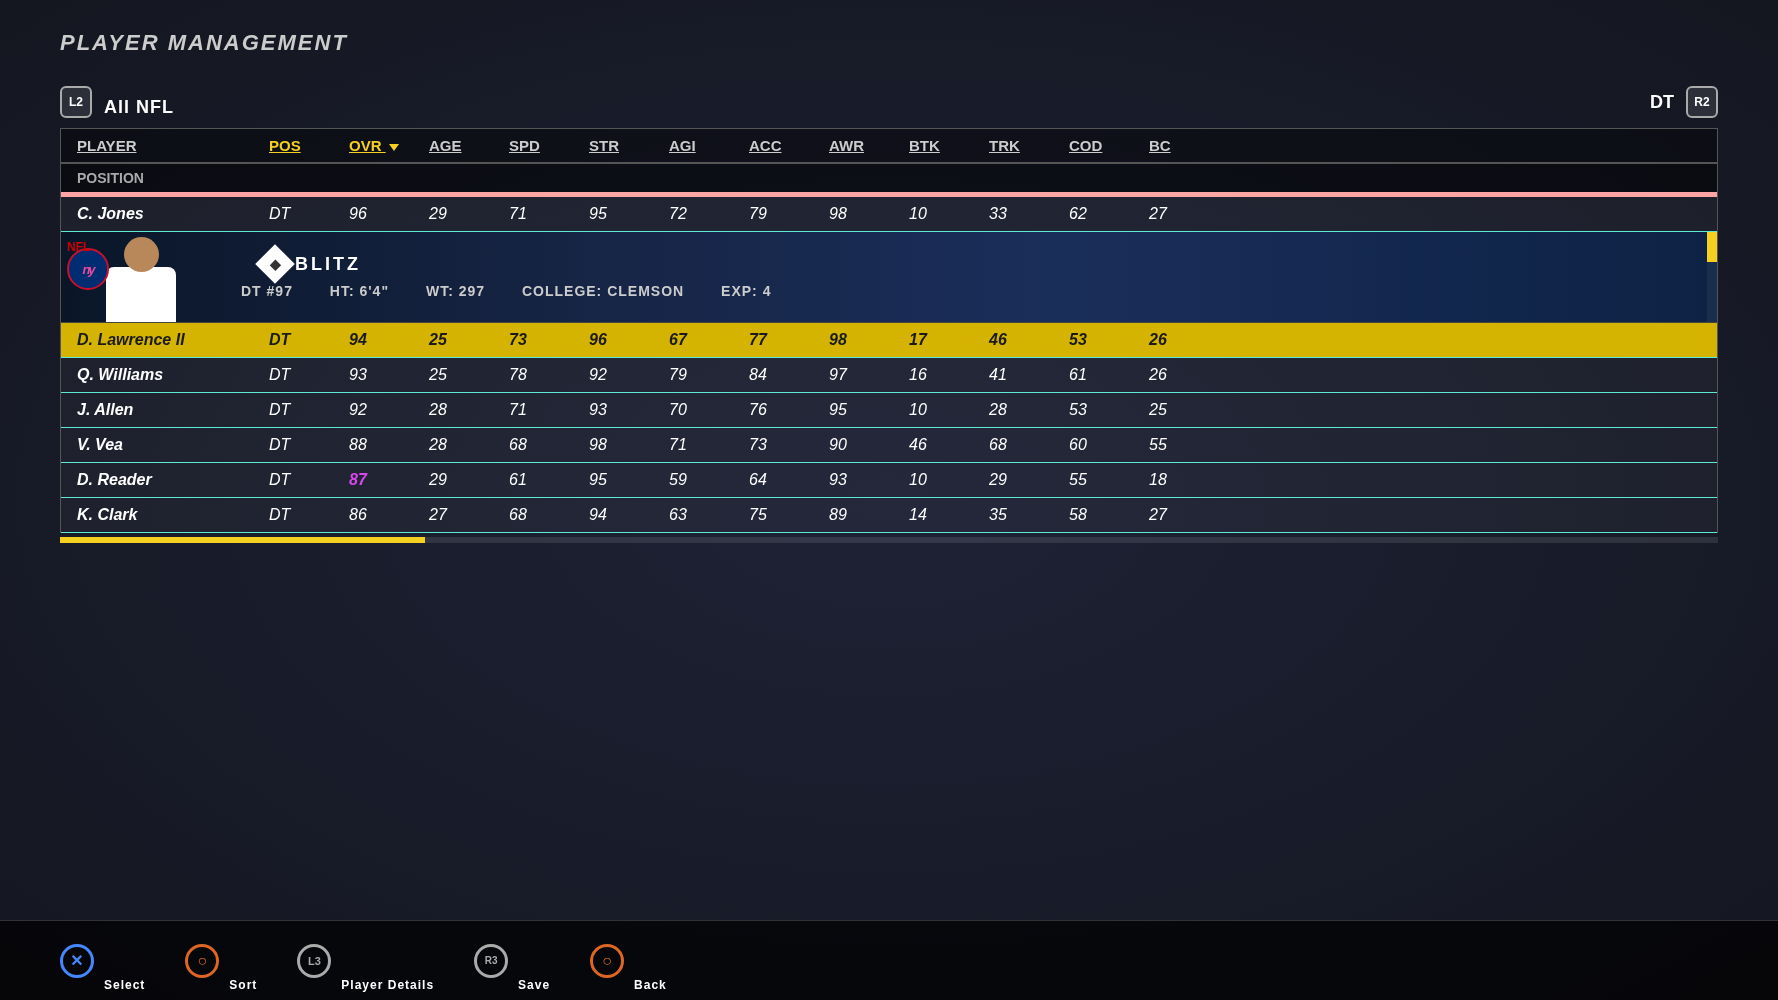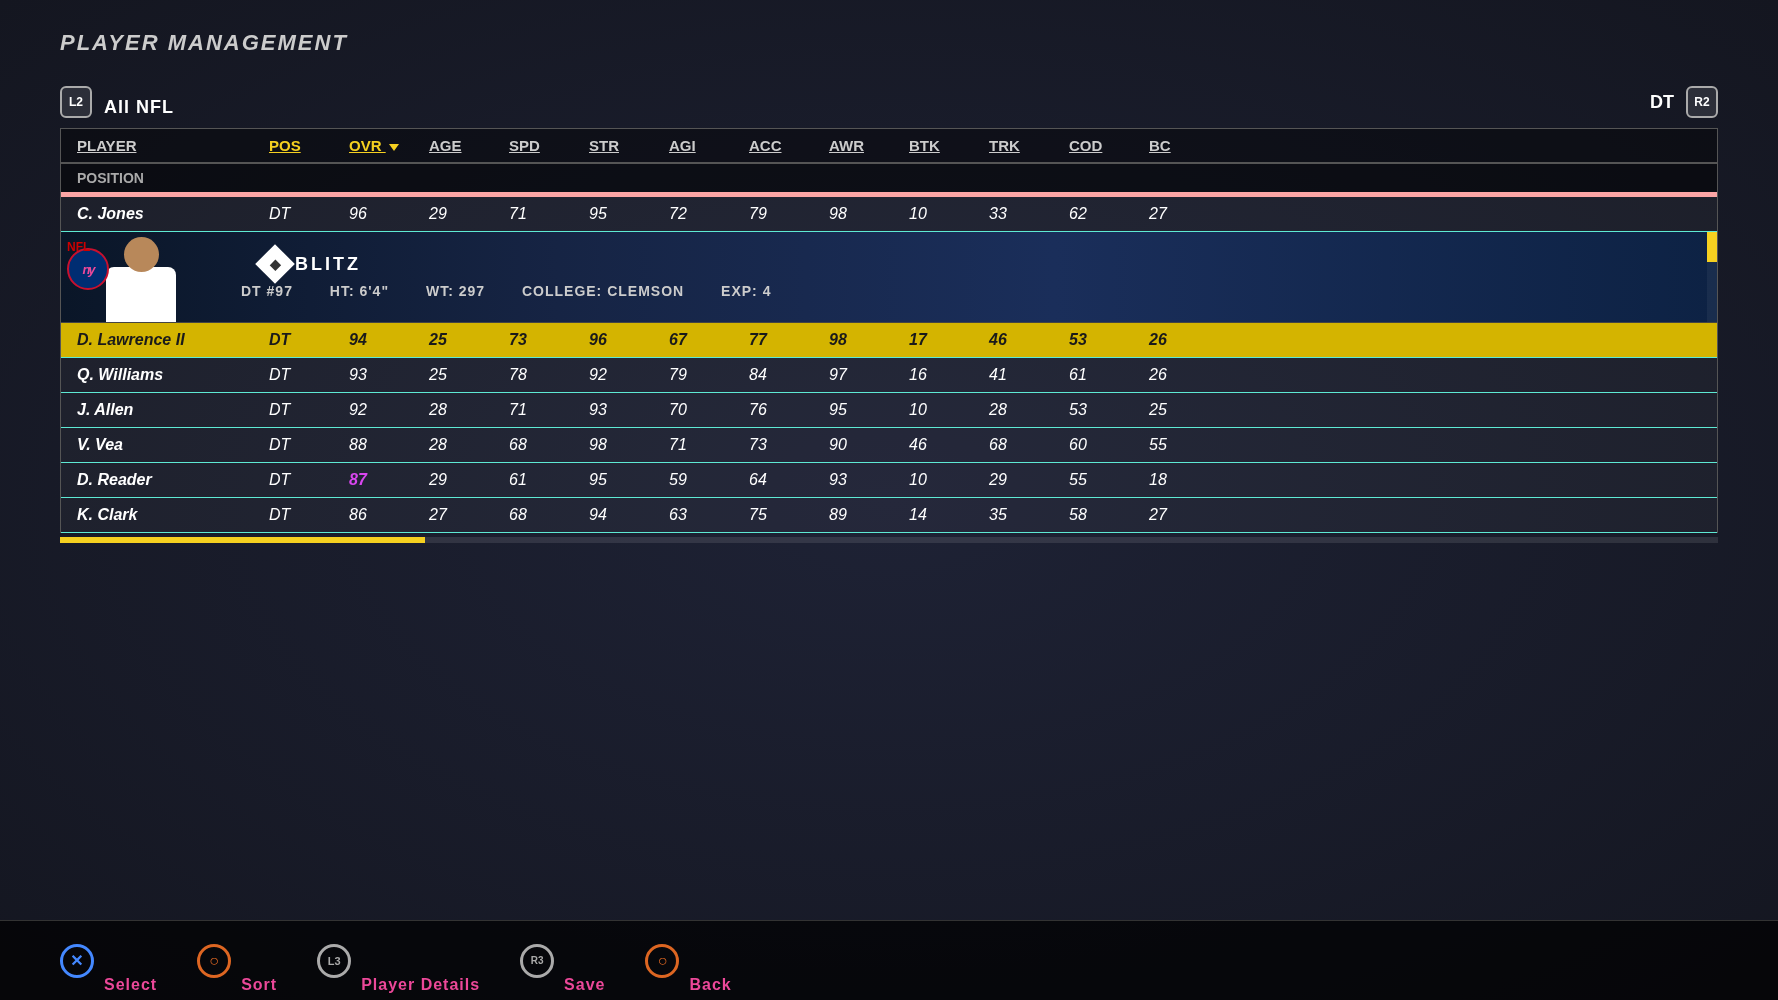--- a/index.html
+++ b/index.html
@@ -301,23 +301,23 @@
       border-top: 1px solid #333;
     }
 
     .control-item {
       display: flex;
       align-items: center;
       gap: 10px;
     }
 
     .control-label {
-      font-size: 16px;
-      font-weight: bold;
-      color: #ec4899;
+      font-size: 12px;
+      font-weight: bold;
+      color: #ffffff;
       letter-spacing: 1px;
       margin-top: 48px;
     }
 
     
     .sort-arrow {
       display: inline-block;
       width: 0;
       height: 0;
       border-left: 5px solid transparent;

